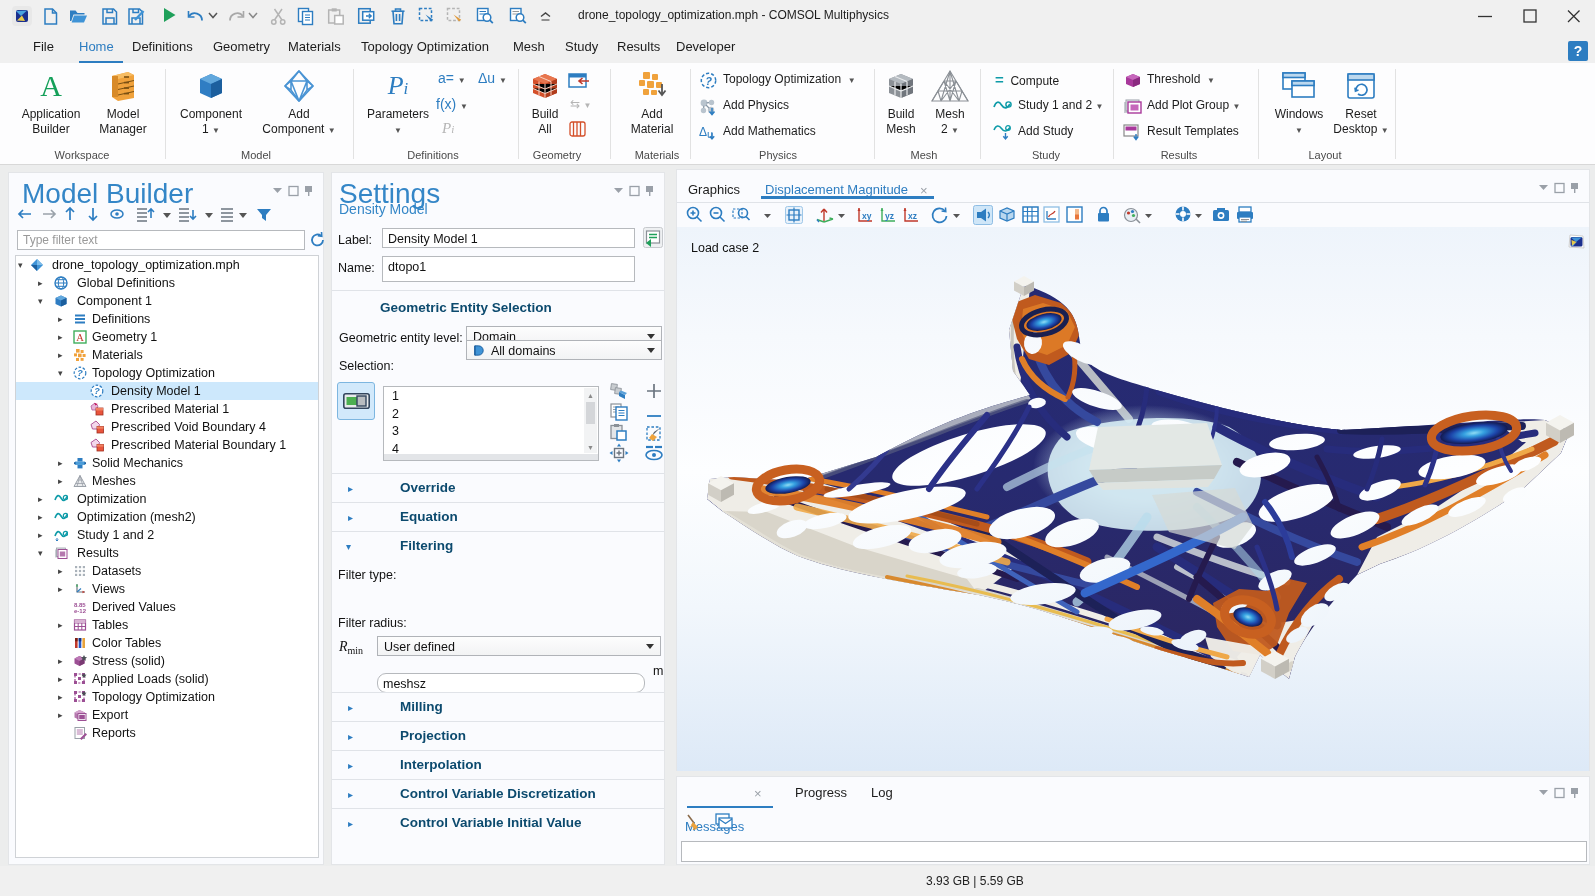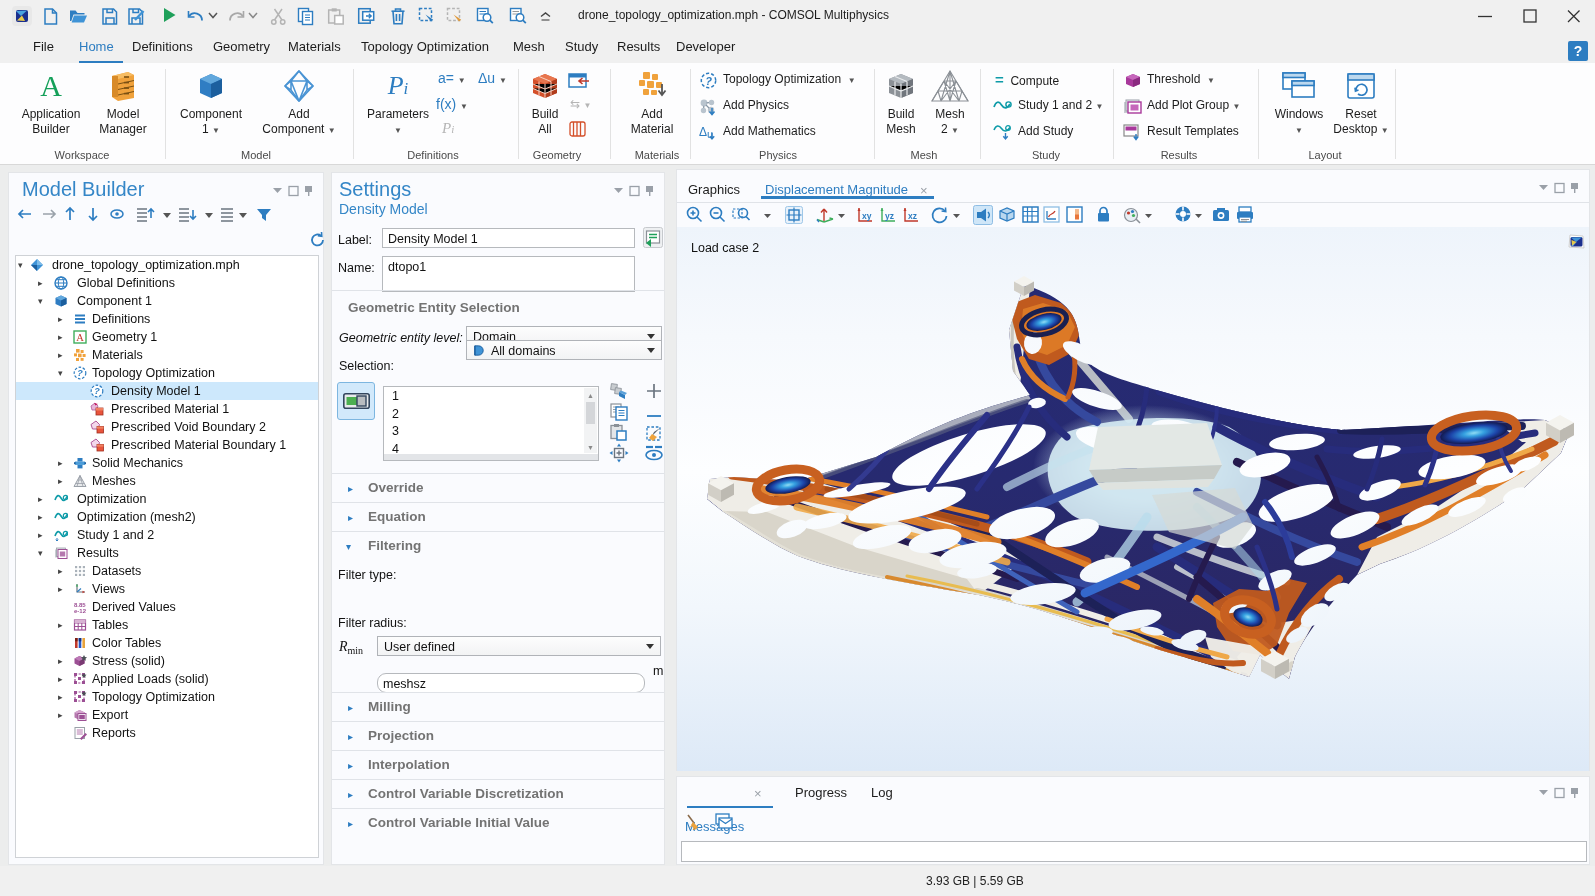--- a/index.html
+++ b/index.html
@@ -18,32 +18,32 @@
 .rsep { position:absolute; top:6px; width:1px; height:90px; background:#e2e2e2; }
 .rlabel { position:absolute; top:86px; font-size:11px; color:#4a4a4a; text-align:center; }
 .bigbtn { position:absolute; top:6px; text-align:center; font-size:12px; color:#1c1c1c; }
 .bigbtn .bicon { height:34px; margin-bottom:4px; display:flex; align-items:center; justify-content:center; }
 .bigbtn .blab { line-height:15px; }
 .smallrow { position:absolute; font-size:12px; color:#1c1c1c; height:17px; line-height:17px; white-space:nowrap; }
 .carr { color:#555; font-size:8px; }
 
 #workspace { position:absolute; left:0; top:165px; width:1595px; height:701px; background:#eceded; }
 .panel { position:absolute; background:#fafbfe; border:1px solid #e3e5e8; }
-.ptitle { font-size:20px; color:#3486c7; }
+.ptitle { font-size:28px; color:#3486c7; }
 
 #mb-panel { left:8px; top:7px; width:316px; height:693px; }
 #mb-tree { position:absolute; left:6px; top:82px; width:304px; height:603px; background:#ffffff; border:1px solid #cfd2d6; overflow:hidden; }
 .titem { position:relative; height:18px; line-height:18px; font-size:12.5px; color:#111; white-space:nowrap; }
 .titem .arr { position:absolute; font-size:9px; color:#444; top:0; }
 .titem .tico { position:absolute; top:2px; width:14px; height:14px; font-size:10px; line-height:14px; text-align:center; }
 .titem .tlab { position:absolute; top:0; }
 
 #set-panel { left:331px; top:7px; width:334px; height:693px; }
 .sec-line { position:absolute; left:0; width:100%; height:1px; background:#e0e3e8; }
-.sec-hdr { position:absolute; font-size:13.5px; font-weight:bold; color:#737373; }
+.sec-hdr { position:absolute; font-size:13.5px; font-weight:bold; color:#0c4a6e;margin-left:32px; }
 .sec-arr { position:absolute; color:#2d7dc1; font-size:10px; }
 .flabel { position:absolute; font-size:12.5px; color:#111; }
 .tinput { position:absolute; background:#fff; border:1px solid #b6b9bd; font-size:12.5px; color:#111; padding:2px 5px; line-height:16px; }
 .combo { position:absolute; background:linear-gradient(#fdfdfd,#f2f3f4); border:1px solid #b0b3b8; font-size:12.5px; color:#111; padding:2px 6px; line-height:16px; }
 .combo .dd { position:absolute; right:6px; top:7px; width:0; height:0; border-left:4px solid transparent; border-right:4px solid transparent; border-top:5px solid #333; }
 
 #gfx-panel { left:676px; top:4px; width:914px; height:602px; }
 .tab { position:absolute; top:12px; font-size:13px; color:#1c1c1c; }
 .tab.active { color:#2d7dc1; }
 #gfx-toolbar { position:absolute; left:0; top:32px; width:100%; height:25px; border-top:1px solid #e0e3e8; }
@@ -568,20 +568,21 @@
         </g>
       <path d="M188 9 l4 5 4 -5" fill="#555" stroke="none"></path>
       <g stroke="#6b7580" stroke-width="1.6" fill="none">
           <path d="M204 5 h12 M204 9 h12 M204 13 h12 M204 17 h12"></path>
         </g>
       <path d="M222 9 l4 5 4 -5" fill="#555" stroke="none"></path>
       <g>
           <path d="M240 5 h14 l-5 6 v6 l-4 -3 v-3 z" fill="#2d7dc1"></path>
         </g>
     </svg>
+    <input class="abs" style="left: 8px; top: 57px; width: 288px; height: 20px; border: 1px solid rgb(182, 185, 189); background: rgb(255, 255, 255); font-size: 12px; color: rgb(153, 153, 153); padding: 0px 5px; font-family: &quot;Liberation Sans&quot;, sans-serif;" value="Type filter text">
     <svg class="abs" style="left:300px;top:58px" width="18" height="18" viewBox="0 0 18 18">
         <path d="M14 9 a5.5 5.5 0 1 1 -2 -4.3" fill="none" stroke="#2d7dc1" stroke-width="1.8"></path>
         <path d="M12.5 1 L12.8 5.2 L8.8 4.6" fill="none" stroke="#2d7dc1" stroke-width="1.6"></path>
       </svg>
     <div id="mb-tree">
         <div style="position:relative;padding-top:0px;">
 <div class="titem">
             <span class="arr" style="left:2px">▾</span>
             <svg class="tico" style="left:14px" viewBox="0 0 14 14">
               <use href="#ic-mph"></use>
@@ -639,21 +640,21 @@
 <div class="titem">
             <svg class="tico" style="left:74px" viewBox="0 0 14 14">
               <use href="#ic-presc1"></use>
             </svg>
             <span class="tlab" style="left:95px">Prescribed Material 1</span>
           </div>
 <div class="titem">
             <svg class="tico" style="left:74px" viewBox="0 0 14 14">
               <use href="#ic-presc2"></use>
             </svg>
-            <span class="tlab" style="left:95px">Prescribed Void Boundary 2</span>
+            <span class="tlab" style="left:95px">Prescribed Void Boundary 4</span>
           </div>
 <div class="titem">
             <svg class="tico" style="left:74px" viewBox="0 0 14 14">
               <use href="#ic-presc2"></use>
             </svg>
             <span class="tlab" style="left:95px">Prescribed Material Boundary 1</span>
           </div>
 <div class="titem">
             <span class="arr" style="left:42px">▸</span>
             <svg class="tico" style="left:57px" viewBox="0 0 14 14">
@@ -779,24 +780,24 @@
     <div style="position:absolute;left:7px;top:28px;font-size:14px;color:#3486c7;">Density Model</div>
     <div class="flabel" style="left:6px;top:60px;">Label:</div>
     <div class="tinput" style="left:50px;top:55px;width:253px;height:20px;">Density Model 1</div>
     <svg class="abs" style="left:311px;top:54px" width="20" height="21" viewBox="0 0 20 21">
         <rect x="0.5" y="0.5" width="19" height="20" rx="2" fill="#eef0f2" stroke="#c6c9cd"></rect>
         <rect x="3.5" y="4" width="13" height="12" fill="#fff" stroke="#8a9097" stroke-width="1.2"></rect>
         <path d="M6 7.5 h8 M6 10.5 h8" stroke="#1fa05a" stroke-width="1.4"></path>
         <path d="M3 16 l5 -4 v8 z" fill="#1fa05a"></path>
       </svg>
     <div class="flabel" style="left:6px;top:88px;">Name:</div>
-    <div class="tinput" style="left:50px;top:83px;width:253px;height:36px;">dtopo1</div>
+    <div class="tinput" style="left:50px;top:83px;width:253px;height:26px;">dtopo1</div>
     <div class="sec-line" style="top:117px;"></div>
     <div class="sec-hdr" style="left:16px;top:127px;">Geometric Entity Selection</div>
-    <div class="flabel" style="left:7px;top:158px;font-style:italic;">Geometric entity level:</div>
+    <div class="flabel" style="left:7px;top:158px;">Geometric entity level:</div>
     <div class="combo" style="left:134px;top:153px;width:196px;height:20px;">Domain<span class="dd"></span></div>
     <div class="flabel" style="left:7px;top:186px;">Selection:</div>
     <div class="combo" style="left:134px;top:167px;width:196px;height:20px;"><svg width="13" height="13" viewBox="0 0 14 14" style="vertical-align:-2px;margin-right:5px;">
           <path d="M2 2 h4 a5 5 0 0 1 0 10 h-4 z" fill="#3f93d6" stroke="#1c5f9e"></path>
           <path d="M2 2 v10" stroke="#1c5f9e" stroke-width="1.4"></path>
         </svg>All domains<span class="dd"></span></div>
     <div style="position:absolute;left:5px;top:209px;width:38px;height:38px;background:#d2e9fb;border:1px solid #7db6e0;border-radius:3px;"></div>
     <svg class="abs" style="left:11px;top:220px" width="27" height="16" viewBox="0 0 27 16">
         <rect x="0.8" y="0.8" width="25.4" height="14.4" rx="2" fill="#e8eaec" stroke="#33465e" stroke-width="1.6"></rect>
         <path d="M3.5 4 h10 a4 4 0 0 1 0 8 h-10 z" fill="#4caf50"></path>

